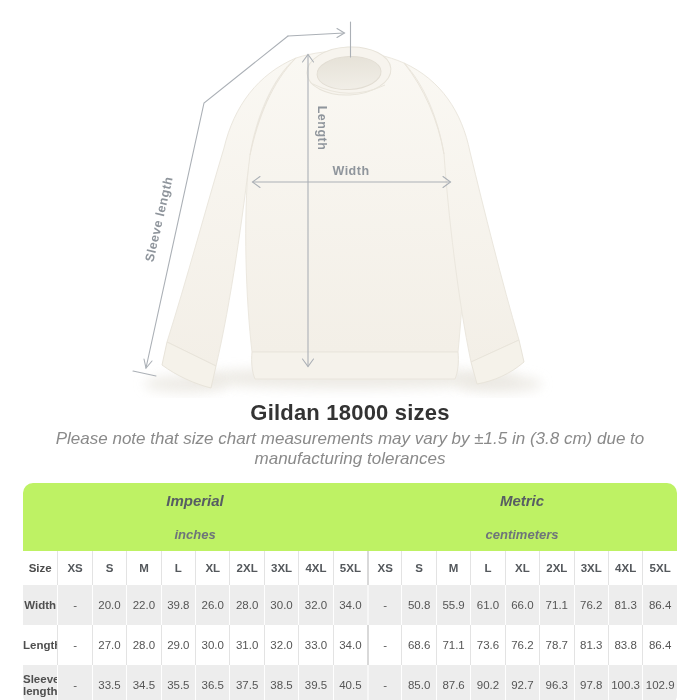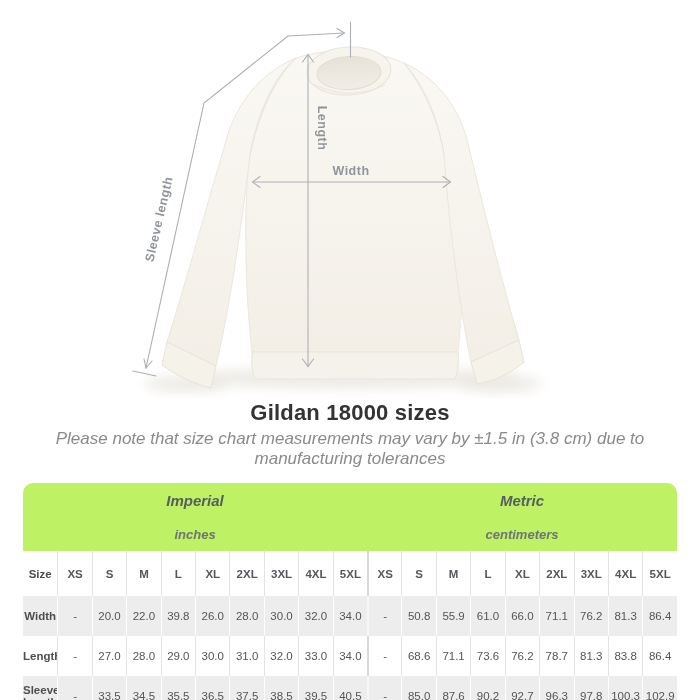--- a/index.html
+++ b/index.html
@@ -26,21 +26,21 @@
   }
   .size-table th,.size-table td{text-align:center;vertical-align:middle;padding:0;overflow:hidden;}
   .size-table .c-label{width:76px;}
 
   .band th{background:#bef264;height:68px;}
   .band th:first-child{border-top-left-radius:10px;}
   .band th:last-child{border-top-right-radius:10px;}
   .g-title{font-size:15px;font-weight:bold;font-style:italic;color:#575d63;line-height:17px;}
   .g-sub{font-size:13px;font-style:italic;color:#6e747a;margin-top:18px;}
 
-  .sizes th{height:45px;background:#fff;font-weight:bold;color:#54585c;}
+  .sizes th{height:34px;background:#fff;font-weight:bold;color:#54585c;}
   .sizes .c-label{color:#4c4c4c;}
 
   tbody td{height:40px;}
   tbody tr:nth-child(odd){background:#ededed;}
   tbody .c-label{font-weight:bold;color:#4f4f4f;}
 
   .sizes .col,tbody tr:nth-child(even) .col{border-left:1px solid #e3e3e3;}
   tbody tr:nth-child(odd) .col{border-left:1px solid rgba(255,255,255,.92);}
   .sizes .col.split,tbody tr:nth-child(even) .col.split{border-left:2px solid #d9d9d9;}
   tbody tr:nth-child(odd) .col.split{border-left:2px solid #f7f7f7;}

